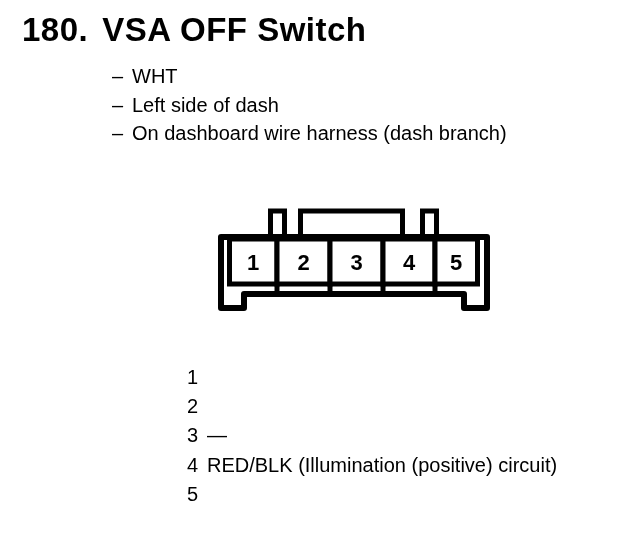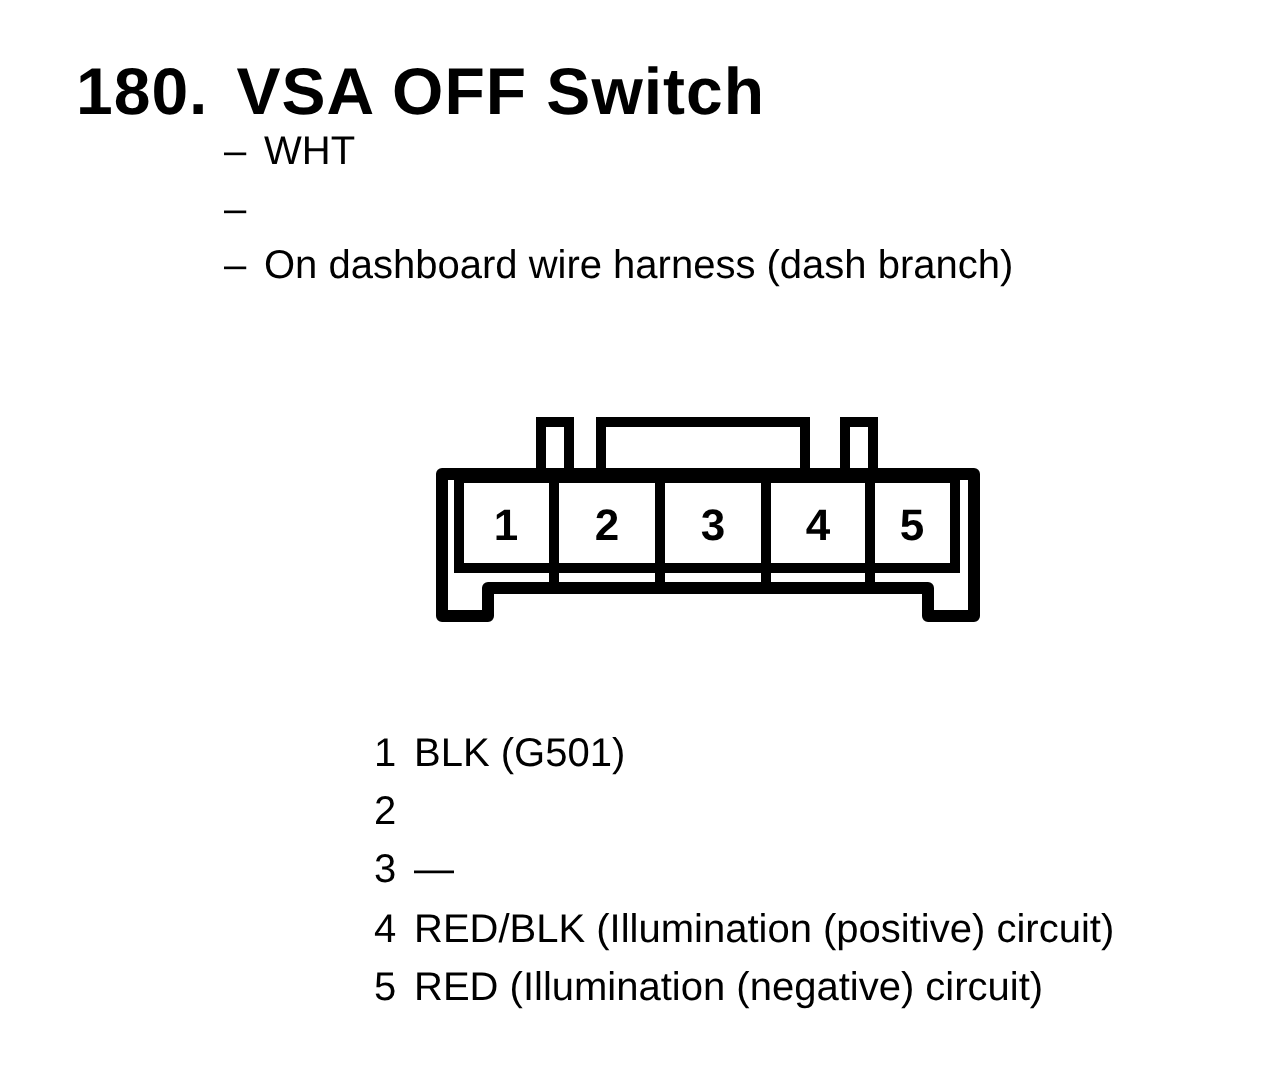--- a/index.html
+++ b/index.html
@@ -9,21 +9,21 @@
     height: 538px;
     background: #ffffff;
     color: #000000;
     font-family: "Liberation Sans", sans-serif;
     overflow: hidden;
   }
   .title {
     position: absolute;
     left: 22px;
     top: 11px;
-    margin: 16px;
+    margin: 0;
     font-size: 33px;
     font-weight: bold;
     letter-spacing: 0.5px;
     white-space: nowrap;
   }
   .title-num { margin-right: 14px; }
   .details {
     position: absolute;
     left: 112px;
     top: 62px;
@@ -69,20 +69,21 @@
     <span class="title-num">180.</span><span class="title-text">VSA OFF Switch</span>
   </h1>
 
   <ul class="details">
     <li class="detail-line">
       <span class="dash">–</span>
       <span>WHT</span>
     </li>
     <li class="detail-line">
       <span class="dash">–</span>
+      <span>Left side of dash</span>
     </li>
     <li class="detail-line">
       <span class="dash">–</span>
       <span>On dashboard wire harness (dash branch)</span>
     </li>
   </ul>
 
   <svg class="connector" width="292" height="115" viewBox="0 0 292 115">
 
     <rect class="shape" x="62.5" y="9" width="14" height="26" stroke-width="5"></rect>
@@ -105,32 +106,30 @@
     <text x="45" y="68" text-anchor="middle">1</text>
     <text x="95.5" y="68" text-anchor="middle">2</text>
     <text x="148.5" y="68" text-anchor="middle">3</text>
     <text x="201" y="68" text-anchor="middle">4</text>
     <text x="248" y="68" text-anchor="middle">5</text>
   </svg>
 
   <div class="pin-list">
     <div class="pin-row">
       <span class="pin-num">1</span>
-      <span class="pin-label">BLK (G501)</span>
     </div>
     <div class="pin-row">
       <span class="pin-num">2</span>
     </div>
     <div class="pin-row">
       <span class="pin-num">3</span>
       <span class="pin-label">—</span>
     </div>
     <div class="pin-row">
       <span class="pin-num">4</span>
       <span class="pin-label">RED/BLK (Illumination (positive) circuit)</span>
     </div>
     <div class="pin-row">
       <span class="pin-num">5</span>
-      <span class="pin-label">RED (Illumination (negative) circuit)</span>
     </div>
   </div>
 
 </div>
 
 </body></html>

